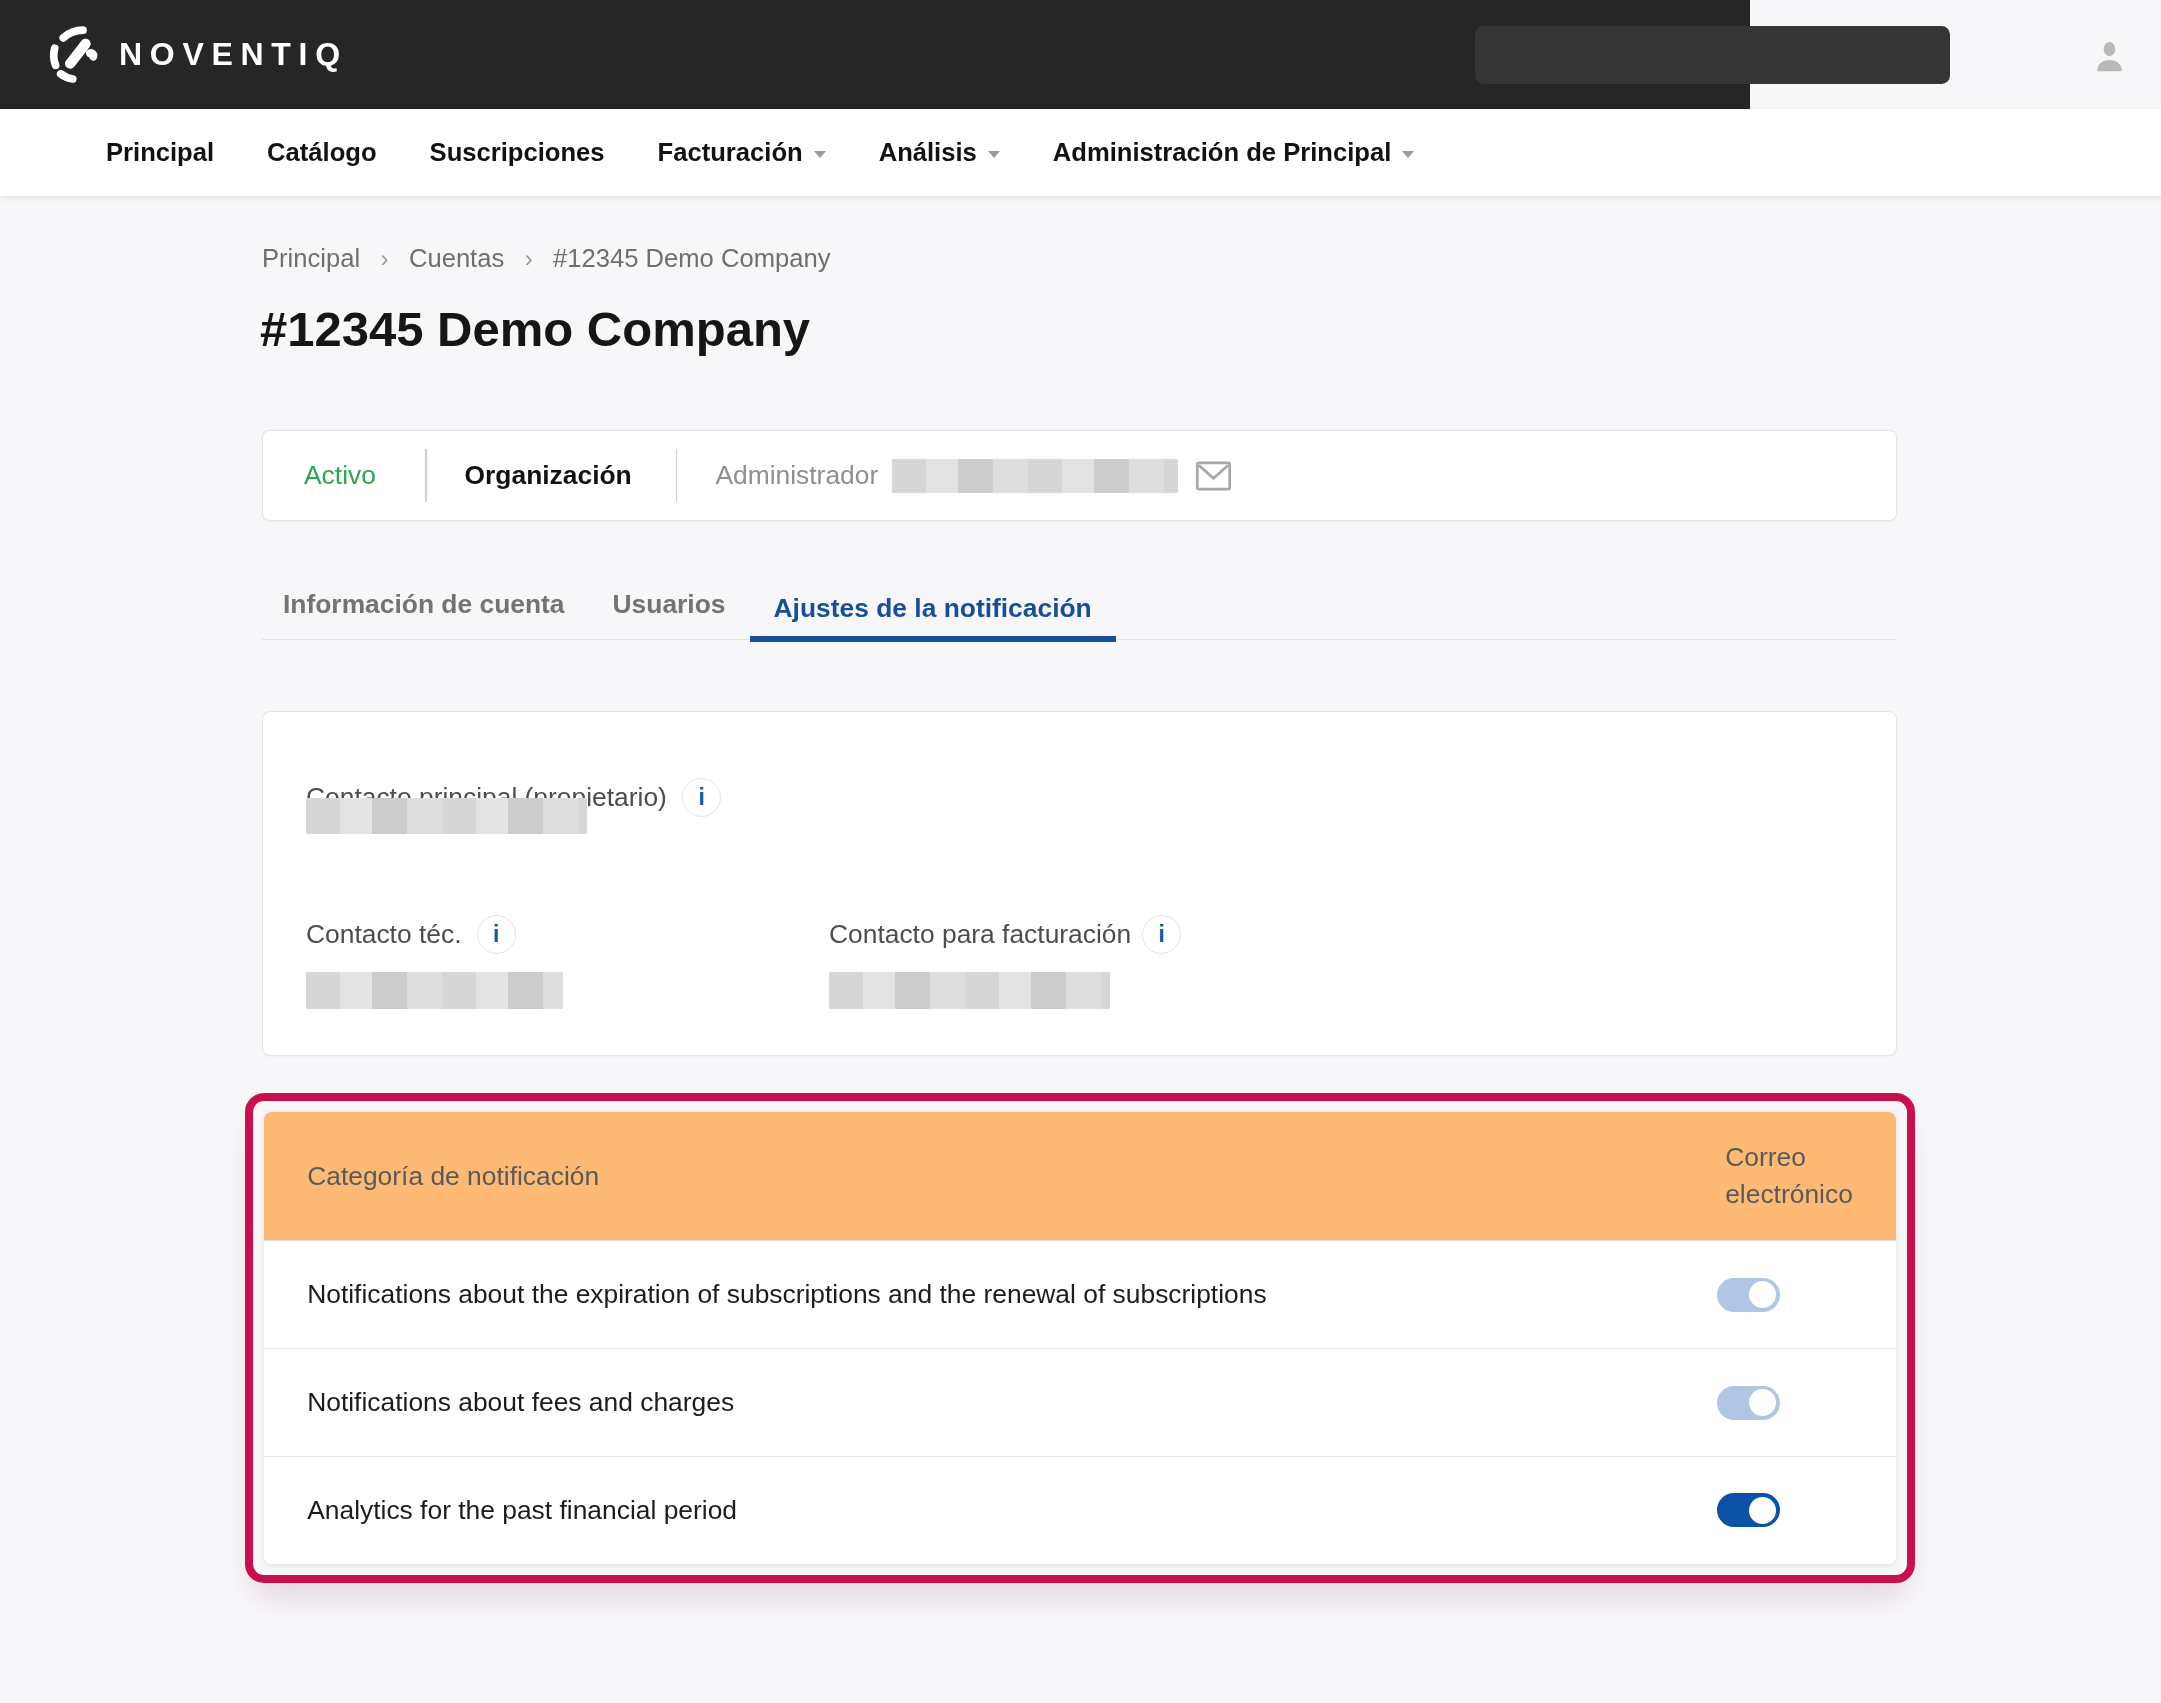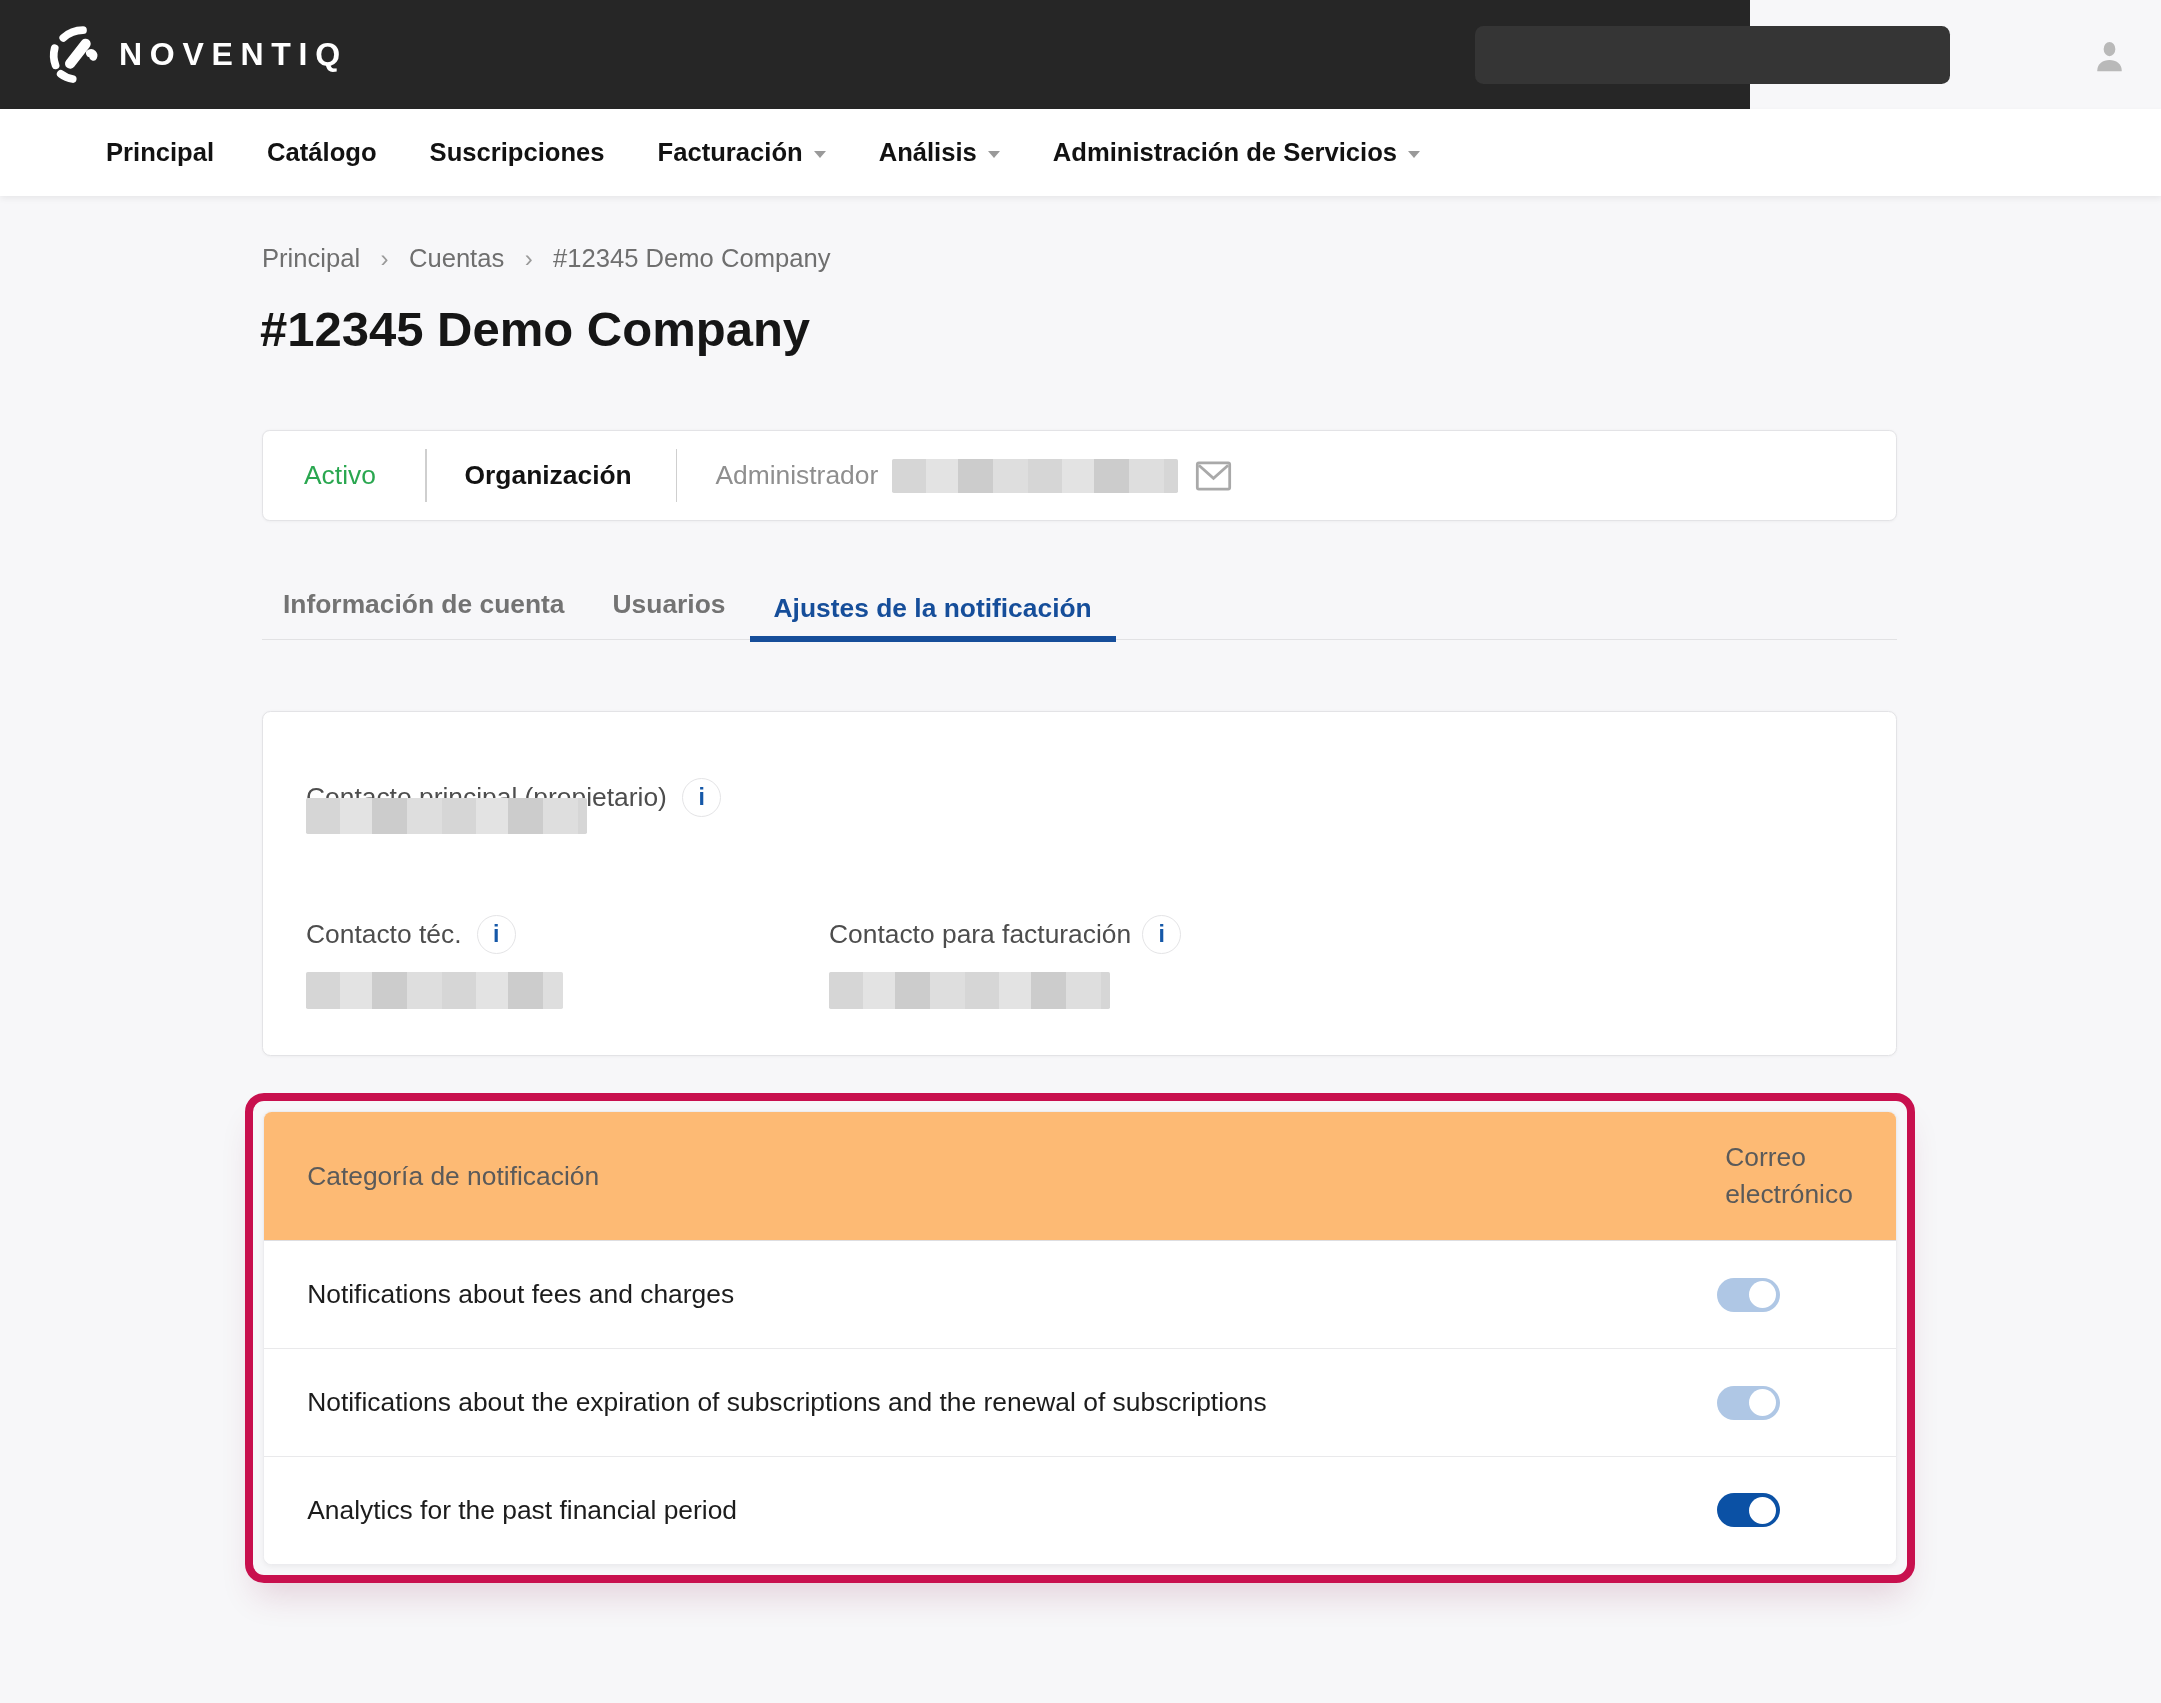--- a/index.html
+++ b/index.html
@@ -132,21 +132,21 @@
     </div>
     <div class="nav-item">
       <span>Facturación</span>
       <span class="caret"></span>
     </div>
     <div class="nav-item">
       <span>Análisis</span>
       <span class="caret"></span>
     </div>
     <div class="nav-item">
-      <span>Administración de Servicios</span>
+      <span>Administración de Principal</span>
       <span class="caret"></span>
     </div>
   </nav>
 
   <div class="breadcrumb">
     <span class="crumb">Principal</span>
     <span class="crumb-sep">›</span>
     <span class="crumb">Cuentas</span>
     <span class="crumb-sep">›</span>
     <span class="crumb current">#12345 Demo Company</span>
@@ -201,28 +201,28 @@
     <div class="table-card">
       <div class="thead">
         <span class="thead-cat">Categoría de notificación</span>
         <span class="thead-email">
           <span>Correo</span><br>
           <span>electrónico</span>
         </span>
       </div>
       <div id="rows-host" style="display:flex;flex-direction:column;flex:1;">
   <div class="nrow">
-    <span class="nrow-label">Notifications about fees and charges</span>
+    <span class="nrow-label">Notifications about the expiration of subscriptions and the renewal of subscriptions</span>
     <div class="toggle light" aria-checked="true">
       <div class="knob"></div>
     </div>
   </div>
 
   <div class="nrow">
-    <span class="nrow-label">Notifications about the expiration of subscriptions and the renewal of subscriptions</span>
+    <span class="nrow-label">Notifications about fees and charges</span>
     <div class="toggle light" aria-checked="true">
       <div class="knob"></div>
     </div>
   </div>
 
   <div class="nrow">
     <span class="nrow-label">Analytics for the past financial period</span>
     <div class="toggle dark" aria-checked="true">
       <div class="knob"></div>
     </div>

